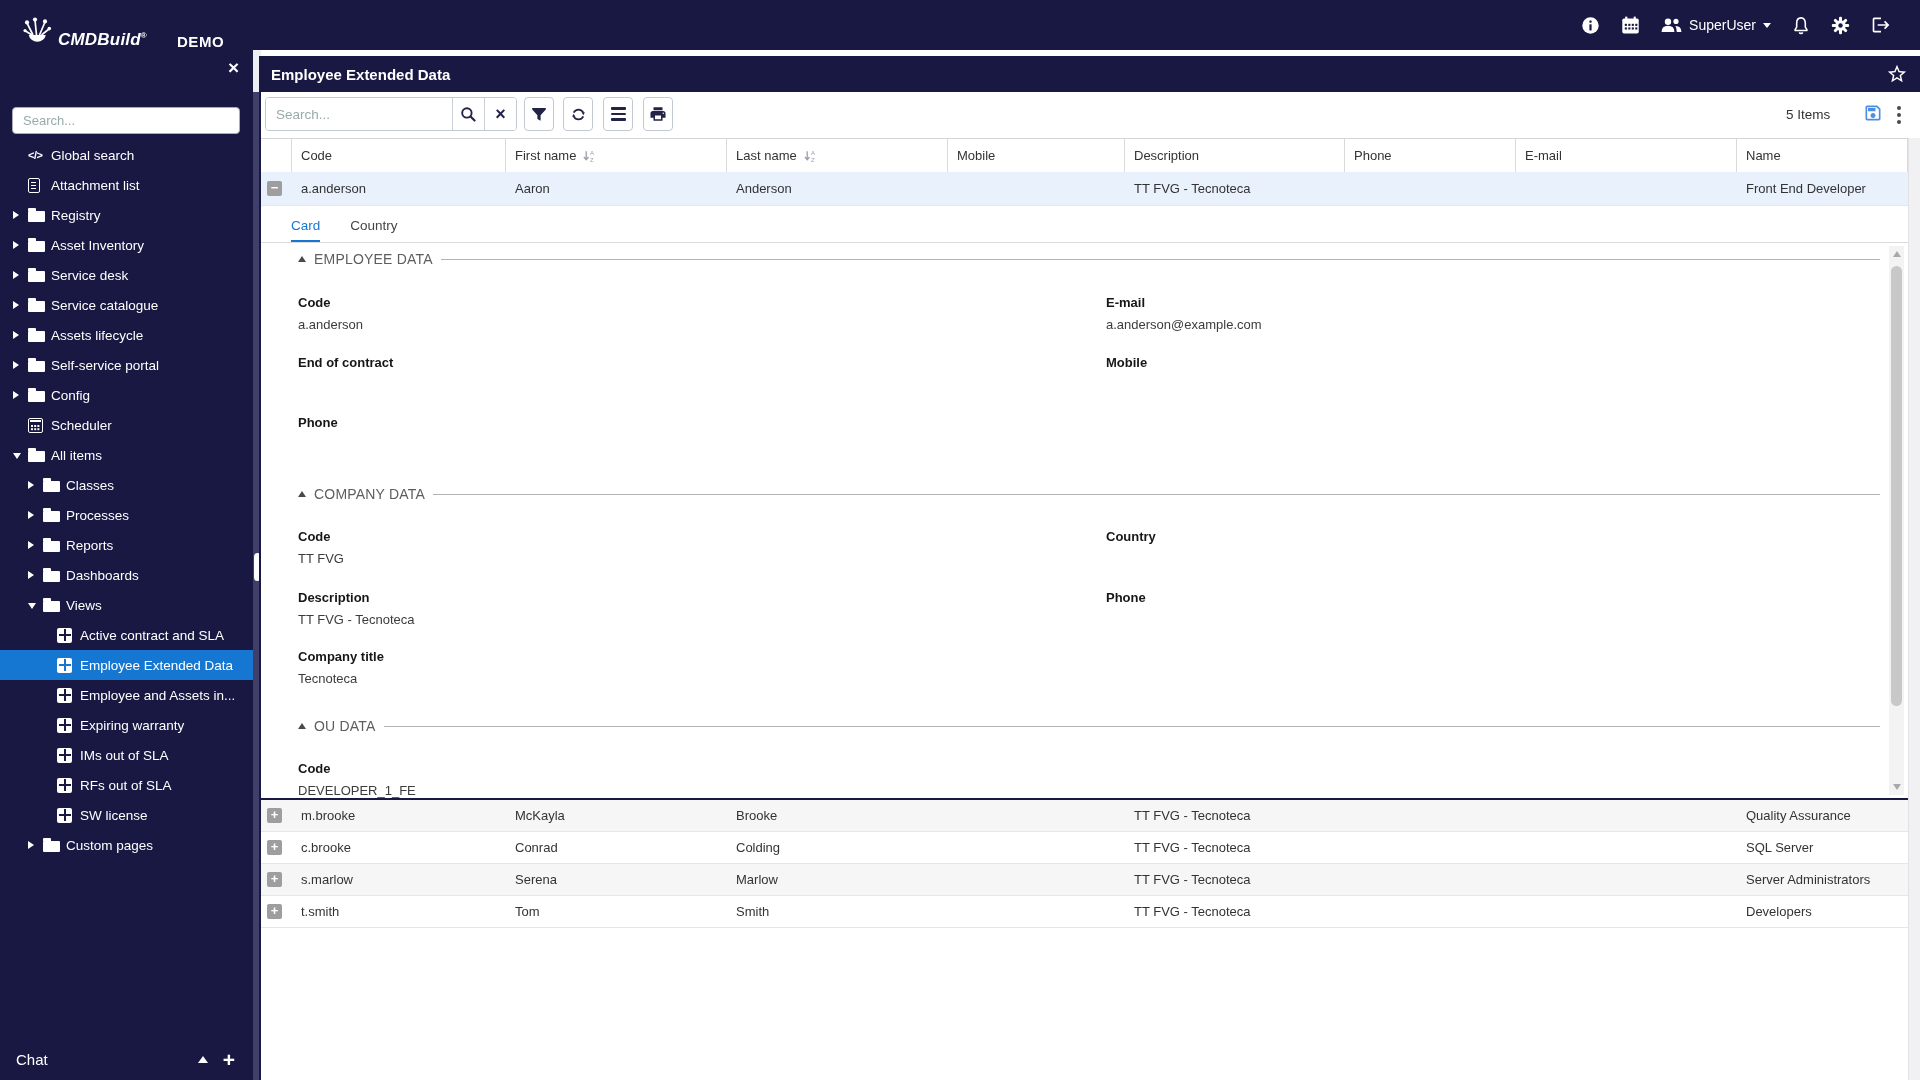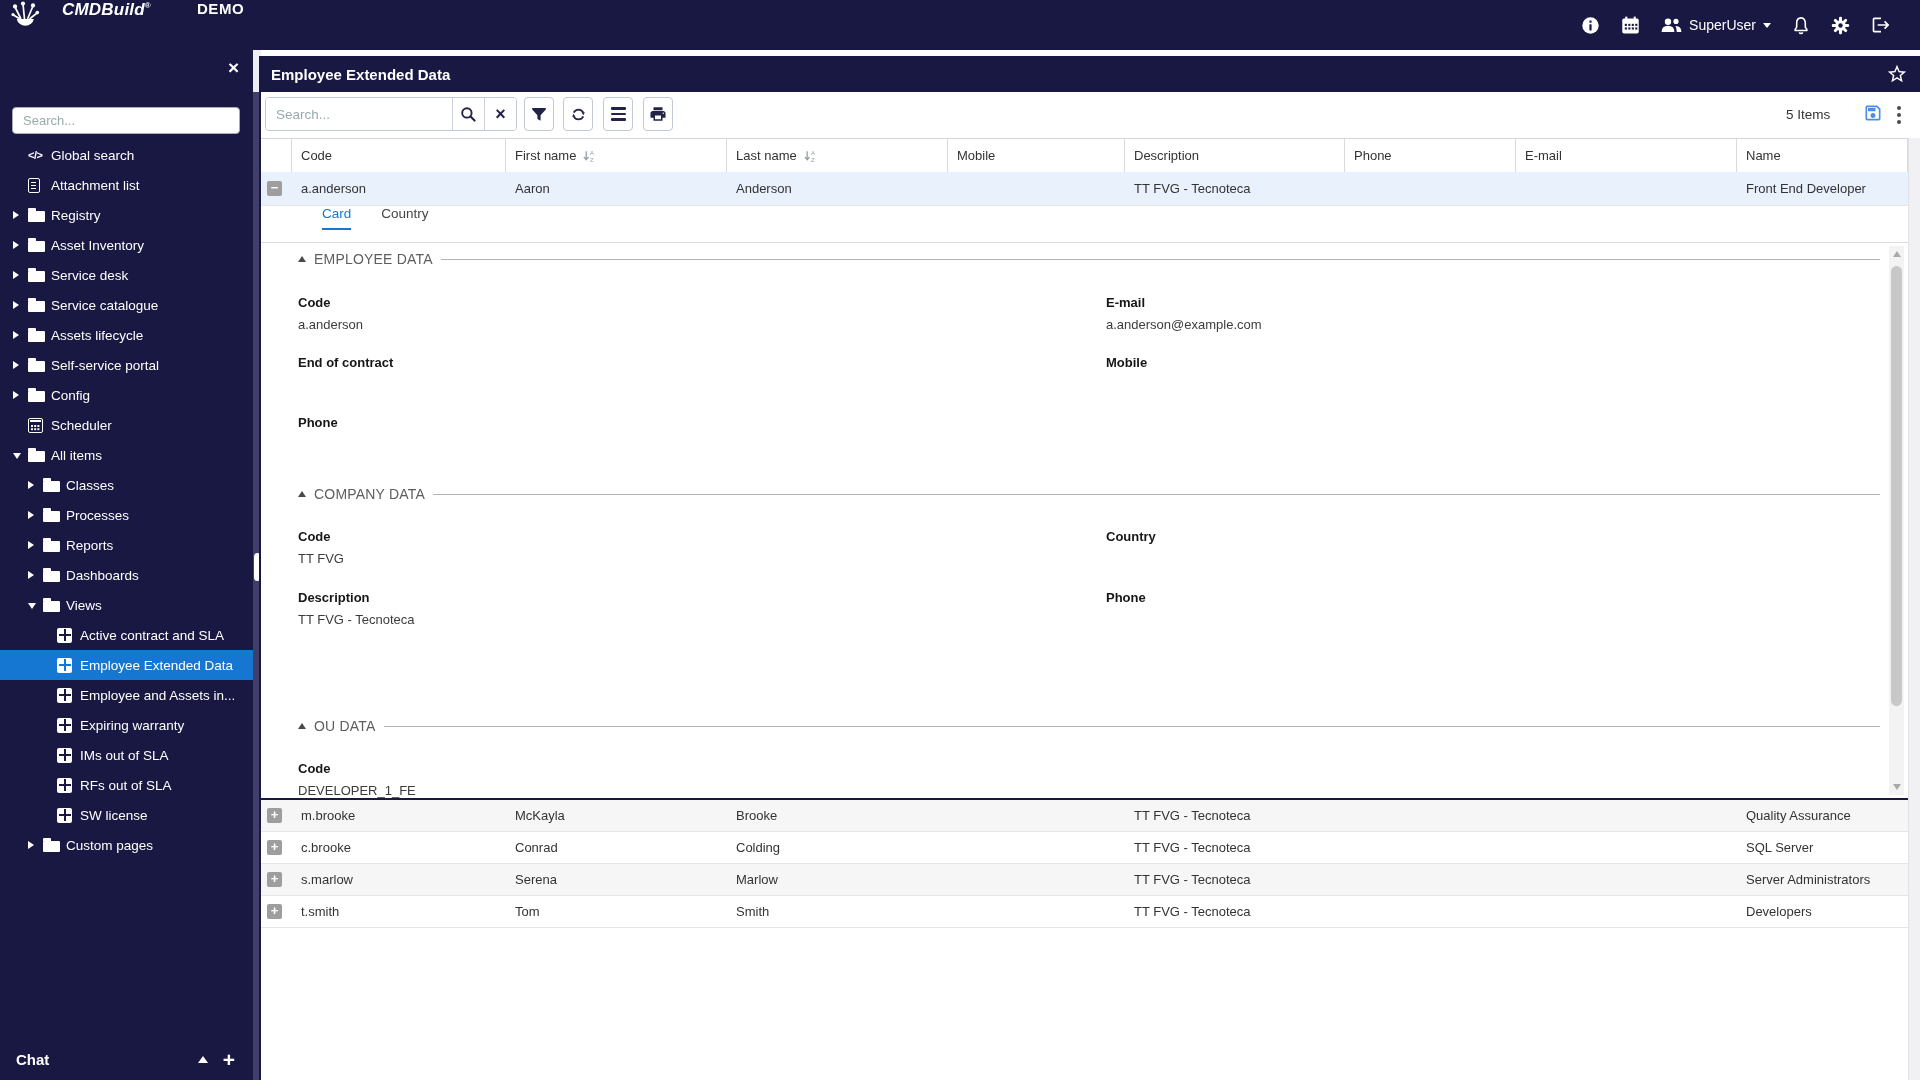--- a/index.html
+++ b/index.html
@@ -1,20 +1,20 @@
 <!DOCTYPE html>
 <html><head>
 <meta charset="utf-8">
 <style>
   *{margin:0;padding:0;box-sizing:border-box}
   html,body{width:1920px;height:1080px}
   body{font-family:"Liberation Sans",sans-serif;background:#fff;position:relative;overflow:hidden}
   
   .topbar{position:absolute;left:0;top:0;width:1920px;height:50px;background:#181843;color:#fff}
-  .tb-left{position:absolute;left:8px;top:0;height:50px;display:flex;align-items:flex-start;gap:20px}
+  .tb-left{position:absolute;left:20px;top:0;height:50px;display:flex;align-items:flex-end;gap:4px}
   .appname{font-size:17px;font-weight:700;font-style:italic;letter-spacing:.2px}
   .appname sup{font-size:8px;font-style:normal}
   .envname{font-size:15px;font-weight:700;letter-spacing:.6px;margin-left:26px}
   .tb-right{position:absolute;right:29px;top:0;height:50px;display:flex;align-items:center;gap:21px}
   .tb-ic{display:flex;align-items:center;justify-content:center;cursor:pointer}
   .usergrp{display:flex;align-items:center;gap:7px;cursor:pointer}
   .userlbl{font-size:14px}
   .cardn{width:0;height:0;border-left:4.5px solid transparent;border-right:4.5px solid transparent;border-top:5.5px solid #fff}
   
   .sidebar{position:absolute;left:0;top:50px;width:253px;height:1030px;background:#181843;color:#fff}
@@ -35,21 +35,21 @@
   .ico-grid{width:15px;height:15px;background:#fff;border-radius:2px;position:relative}
   .ico-grid::before{content:"";position:absolute;left:6.5px;top:1.5px;bottom:1.5px;width:2px;background:var(--cr,#181843)}
   .ico-grid::after{content:"";position:absolute;top:6.5px;left:1.5px;right:1.5px;height:2px;background:var(--cr,#181843)}
   .ico-doc{width:12px;height:15px;border:1.5px solid #fff;border-radius:2px;position:relative}
   .ico-doc::before{content:"";position:absolute;left:1.5px;top:3px;width:5.5px;height:1.5px;background:#fff;box-shadow:0 3px 0 #fff,0 6px 0 #fff}
   .ico-cal{width:15px;height:15px;border:1.5px solid #fff;border-radius:2px;position:relative}
   .ico-cal::before{content:"";position:absolute;left:1px;top:1px;right:1px;height:2.5px;background:#fff}
   .ico-cal::after{content:"";position:absolute;left:2px;top:6px;width:2px;height:2px;background:#fff;box-shadow:3.2px 0 0 #fff,6.4px 0 0 #fff,0 3.2px 0 #fff,3.2px 3.2px 0 #fff,6.4px 3.2px 0 #fff}
   .ico-code{font-size:11px;font-weight:700;color:#fff;letter-spacing:-.5px}
   .chatbar{position:absolute;left:0;bottom:4px;right:0;height:34px;display:flex;align-items:center}
-  .chatlbl{font-size:15px;font-weight:700;margin-left:16px}
+  .chatlbl{font-size:15px;font-weight:400;margin-left:16px}
   .tri-u{width:0;height:0;border-left:5.5px solid transparent;border-right:5.5px solid transparent;border-bottom:7px solid #fff;cursor:pointer}
   .chatplus{font-size:21px;font-weight:700;line-height:1;margin-left:15px;margin-right:18px;cursor:pointer}
   
   .split-top{position:absolute;left:253px;top:50px;width:8px;height:42px;background:#eceef3}
   .split{position:absolute;left:253px;top:92px;width:8px;height:988px;background:#3f3f6a}
   .split-h{position:absolute;left:253.5px;top:553px;width:7px;height:28px;background:#fff;border-radius:3.5px;cursor:col-resize}
   .pborder{position:absolute;left:259px;top:56px;width:2px;height:1024px;background:#181843}
   .gapline{position:absolute;left:261px;top:50px;width:1659px;height:6px;background:#fff}
   
   .titlebar{position:absolute;left:261px;top:56px;width:1659px;height:36px;background:#181843;color:#fff;display:flex;align-items:center}
@@ -74,21 +74,21 @@
   .hc0{padding-left:0}
   .gr{height:32px;font-size:13px;color:#333;border-bottom:1px solid #e6e6e6;background:#fff;cursor:pointer}
   .gr .c{padding-left:9px;white-space:nowrap;overflow:hidden}
   .gr1{top:172px;height:34px;background:#e8f1fc}
   .gr2{top:800px}.gr3{top:832px}.gr4{top:864px}.gr5{top:896px}
   .galt{background:#f6f6f6}
   .xcell{display:flex;justify-content:flex-start}
   .xbox{width:15px;height:15px;border-radius:2px;background:#9e9e9e;color:#fff;font-size:13px;line-height:14px;text-align:center;font-weight:700;margin-left:6px;cursor:pointer}
   
   .detail{position:absolute;left:261px;top:206px;width:1647px;height:594px;background:#fff;border-bottom:2px solid #181843}
-  .tabs{position:absolute;top:0;left:0;right:0;height:37px;border-bottom:1px solid #dcdcdc;display:flex;align-items:flex-start;padding-left:61px;gap:30px}
+  .tabs{position:absolute;top:0;left:0;right:0;height:37px;border-bottom:1px solid #dcdcdc;display:flex;align-items:flex-end;padding-left:30px;gap:30px}
   .tab{font-size:13.5px;color:#454545;padding-bottom:9px;cursor:pointer}
   .tab.act{color:#1677d2;border-bottom:2px solid #1677d2;padding-bottom:7px}
   .dscroll{position:absolute;top:37px;left:0;right:0;height:555px;overflow:hidden}
   .sech{position:absolute;left:37px;right:28px;display:flex;align-items:center;gap:8px}
   .scaret{width:0;height:0;border-left:4.5px solid transparent;border-right:4.5px solid transparent;border-bottom:6px solid #4a4a4a;cursor:pointer}
   .sectl{font-size:14px;color:#5e5e5e;letter-spacing:.2px}
   .secline{flex:1;height:1px;background:#b3b3b3;margin-top:1px}
   .fld{position:absolute;width:700px}
   .flb{font-size:13px;font-weight:700;color:#161616}
   .fv{font-size:13px;color:#3c3c3c;margin-top:7px;min-height:15px}
@@ -553,20 +553,24 @@
         <div class="fv"></div>
       </div>
       <div class="fld" style="left:37px;top:347px">
         <div class="flb">Description</div>
         <div class="fv">TT FVG - Tecnoteca</div>
       </div>
       <div class="fld" style="left:845px;top:347px">
         <div class="flb">Phone</div>
         <div class="fv"></div>
       </div>
+      <div class="fld" style="left:37px;top:406px">
+        <div class="flb">Company title</div>
+        <div class="fv">Tecnoteca</div>
+      </div>
 
       <div class="sech" style="top:475px">
         <span class="scaret"></span>
         <span class="sectl">OU DATA</span>
         <span class="secline"></span>
       </div>
       <div class="fld" style="left:37px;top:518px">
         <div class="flb">Code</div>
         <div class="fv">DEVELOPER_1_FE</div>
       </div>

